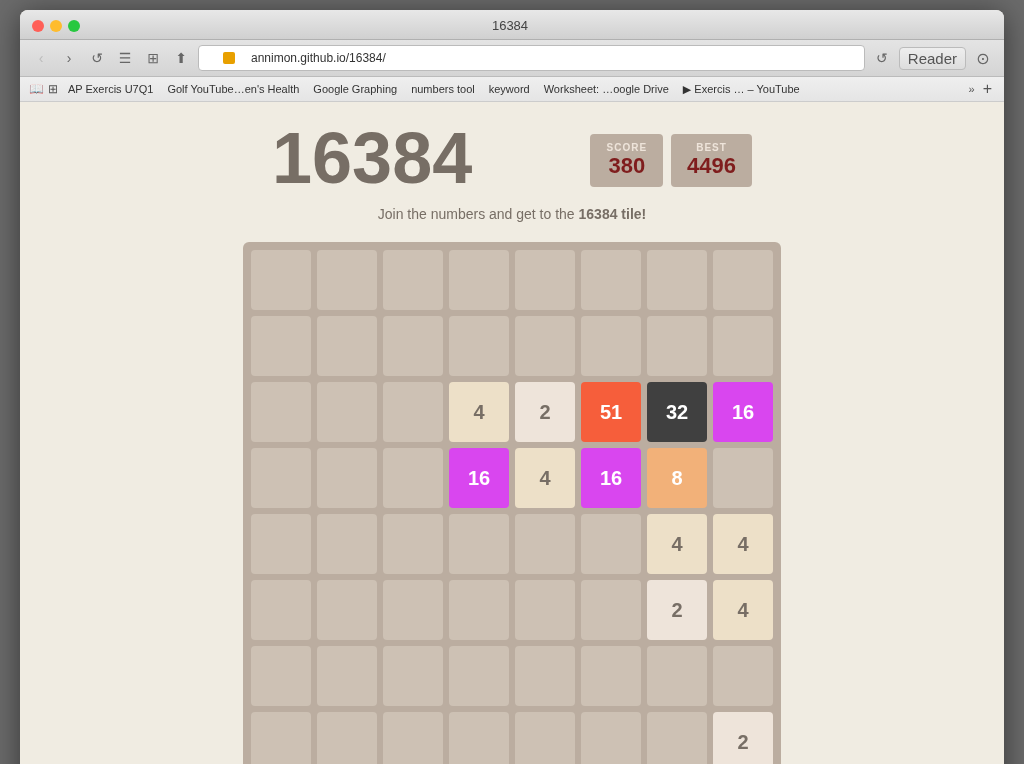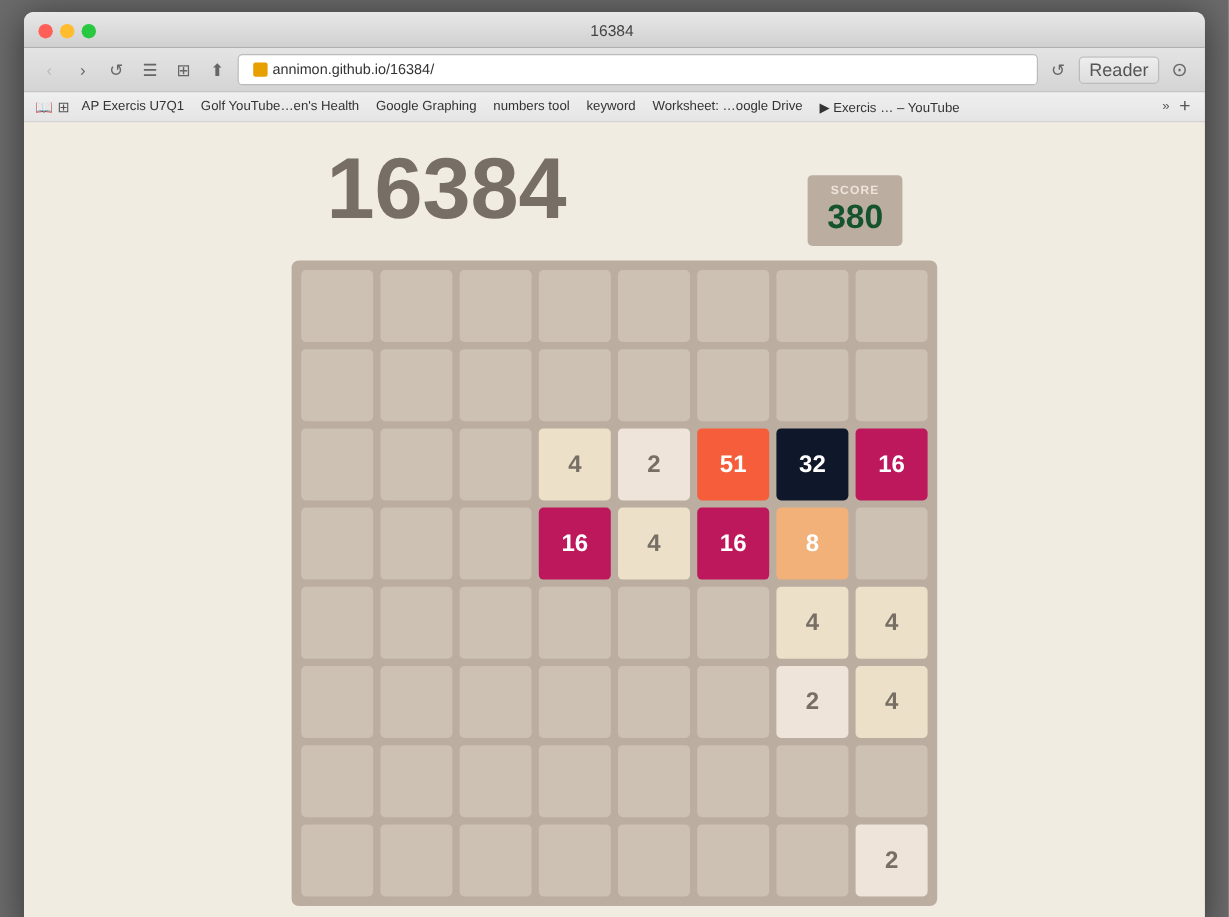--- a/index.html
+++ b/index.html
@@ -79,24 +79,24 @@
     }
     .nav-btn.disabled { color: #bbb; cursor: default; }
     .address-bar {
       flex: 1;
       height: 26px;
       background: white;
       border: 1px solid #bbb;
       border-radius: 4px;
       display: flex;
       align-items: center;
-      padding: 0 12px;
+      padding: 0 24px;
       font-size: 12px;
       color: #333;
-      gap: 4px;
+      gap: 16px;
     }
     .favicon {
       width: 12px;
       height: 12px;
       background: #e8a000;
       border-radius: 2px;
       flex-shrink: 0;
     }
     .reload-btn {
       width: 22px;
@@ -184,43 +184,43 @@
     .game-title {
       font-size: 72px;
       font-weight: 800;
       color: #776e65;
       line-height: 1;
     }
 
     .score-group {
       display: flex;
       gap: 8px;
-      margin-top: 24px;
+      margin-top: 12px;
     }
 
     .score-box {
       background: #bbada0;
       border-radius: 4px;
       padding: 8px 16px;
       text-align: center;
       min-width: 70px;
     }
 
     .score-label {
       font-size: 10px;
       font-weight: 700;
       color: #eee4da;
       letter-spacing: 1px;
       display: block;
     }
 
     .score-value {
-      font-size: 28px;
+      font-size: 22px;
       font-weight: 700;
-      color: #14532d;
+      color: #7f1d1d;
       display: block;
     }
 
     .game-subtitle {
       font-size: 14px;
       color: #776e65;
       margin-bottom: 20px;
       text-align: center;
     }
 
@@ -248,22 +248,22 @@
       align-items: center;
       justify-content: center;
       font-weight: 800;
       font-size: 20px;
     }
 
     .cell.empty { background: #cdc1b4; }
     .cell.v2 { background: #eee4da; color: #776e65; }
     .cell.v4 { background: #ede0c8; color: #776e65; }
     .cell.v8 { background: #f2b179; color: white; }
-    .cell.v16 { background: #be185d; color: white; }
-    .cell.v32 { background: #0f172a; color: white; }
+    .cell.v16 { background: #d946ef; color: white; }
+    .cell.v32 { background: #404040; color: white; }
     .cell.v64 { background: #f65e3b; color: white; }
   </style>
 </head>
 <body>
 
 <div class="browser-window">
 
   <div class="title-bar">
     <div class="window-buttons">
       <button class="win-btn close"></button>
@@ -305,23 +305,30 @@
 
   <div class="page-content">
 
     <div class="game-header">
       <div class="game-title">16384</div>
       <div class="score-group">
         <div class="score-box">
           <span class="score-label">SCORE</span>
           <span class="score-value">380</span>
         </div>
+        <div class="score-box">
+          <span class="score-label">BEST</span>
+          <span class="score-value">4496</span>
+        </div>
       </div>
     </div>
 
+    <div class="game-subtitle">
+      <span>Join the numbers and get to the </span><strong>16384 tile!</strong>
+    </div>
 
     <div class="game-board">
 
       <div class="cell empty"></div>
       <div class="cell empty"></div>
       <div class="cell empty"></div>
       <div class="cell empty"></div>
       <div class="cell empty"></div>
       <div class="cell empty"></div>
       <div class="cell empty"></div>

